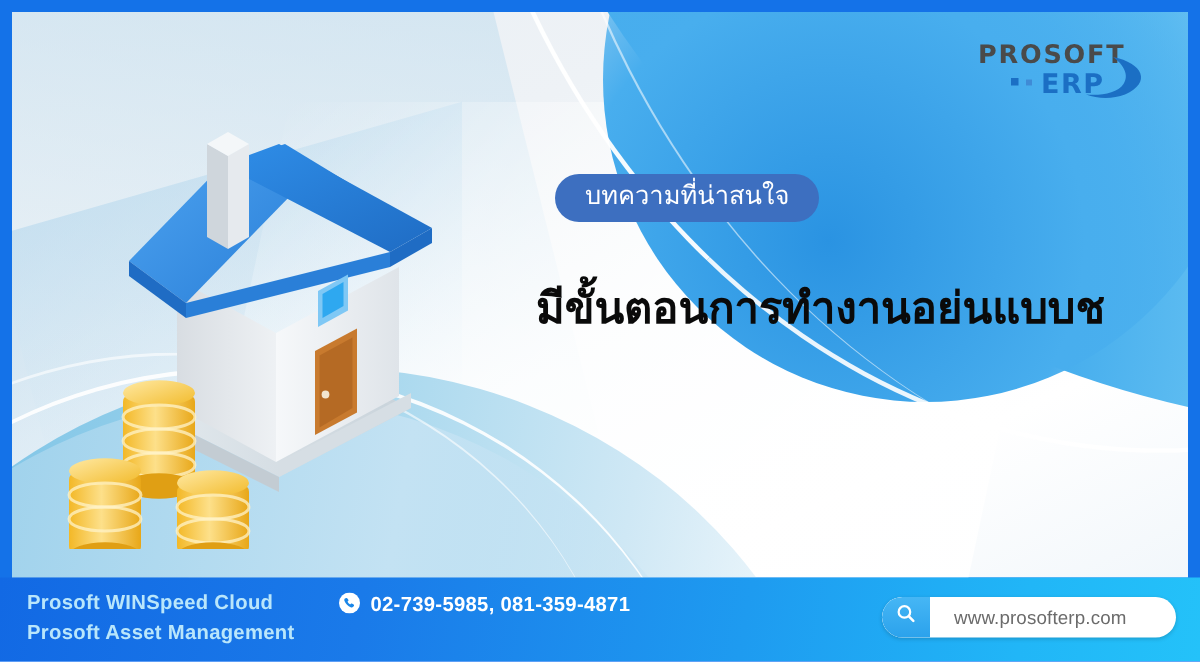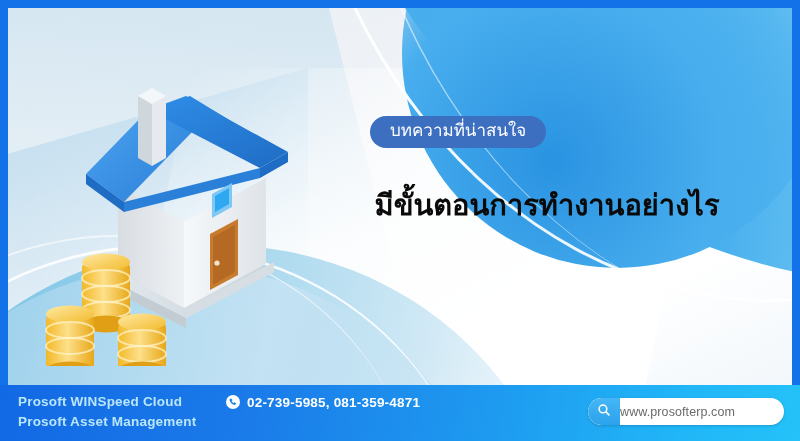--- a/index.html
+++ b/index.html
@@ -220,21 +220,21 @@
     width:32px; height:27px;
     background:linear-gradient(180deg,#46b6f5,#2ba2ec);
     display:flex; align-items:center; justify-content:center;
     border-radius:14px 0 0 14px;
     flex:0 0 32px;
   }
   .search-url{
     flex:1;
     color:#6b6b6b;
     font-size:12.5px;
-    padding-left:0;
+    padding-left:16px;
     letter-spacing:.1px;
     white-space:nowrap;
   }
 </style>
 </head>
 <body>
 
 <div class="banner">
 
   <div class="canvas">
@@ -350,25 +350,34 @@
             <rect x="92" y="276" width="48" height="48" rx="6" fill="url(#coinG)"></rect>
             <ellipse cx="116" cy="276" rx="24" ry="8.5" fill="url(#coinTop)"></ellipse>
             <ellipse cx="116" cy="292" rx="24" ry="8" fill="none" stroke="#fff3c8" stroke-width="2" opacity=".75"></ellipse>
             <ellipse cx="116" cy="308" rx="24" ry="8" fill="none" stroke="#fff3c8" stroke-width="2" opacity=".75"></ellipse>
             <ellipse cx="116" cy="324" rx="24" ry="8.5" fill="#e09f14"></ellipse>
           </g>
         </g>
       </svg>
     </div>
 
+    <div class="logo">
+      <svg width="120" height="48" viewBox="0 0 120 48" xmlns="http://www.w3.org/2000/svg">
+        <text x="2" y="20" font-family="DejaVu Sans, Liberation Sans, sans-serif" font-size="17" font-weight="bold" fill="#4a4a4a" letter-spacing="1.2">PROSOFT</text>
+        <rect x="24" y="30" width="5" height="5" fill="#1b6fc4"></rect>
+        <rect x="34" y="31" width="4" height="4" fill="#3f8bd6"></rect>
+        <text x="44" y="40" font-family="DejaVu Sans, Liberation Sans, sans-serif" font-size="18" font-weight="bold" fill="#1b6fc4" letter-spacing="1">ERP</text>
+        <path d="M92 16 C112 20 118 33 100 41 C92 44 82 44 74 41 C84 42 95 40 99 34 C103 28 99 21 92 16 Z" fill="#1b6fc4"></path>
+      </svg>
+    </div>
 
     <div class="badge">บทความที่น่าสนใจ</div>
 
     <div class="headline">
-      <span class="l2">มีขั้นตอนการทำงานอย่างไร</span>
+      <span class="l2">มีขั้นตอนการทำงานอย่นแบบช</span>
     </div>
 
   </div>
 
   <div class="footer">
 
     <div class="footer-left">
       <div class="f-col-names">
         <div class="f-name">Prosoft WINSpeed Cloud</div>
         <div class="f-name">Prosoft Asset Management</div>

